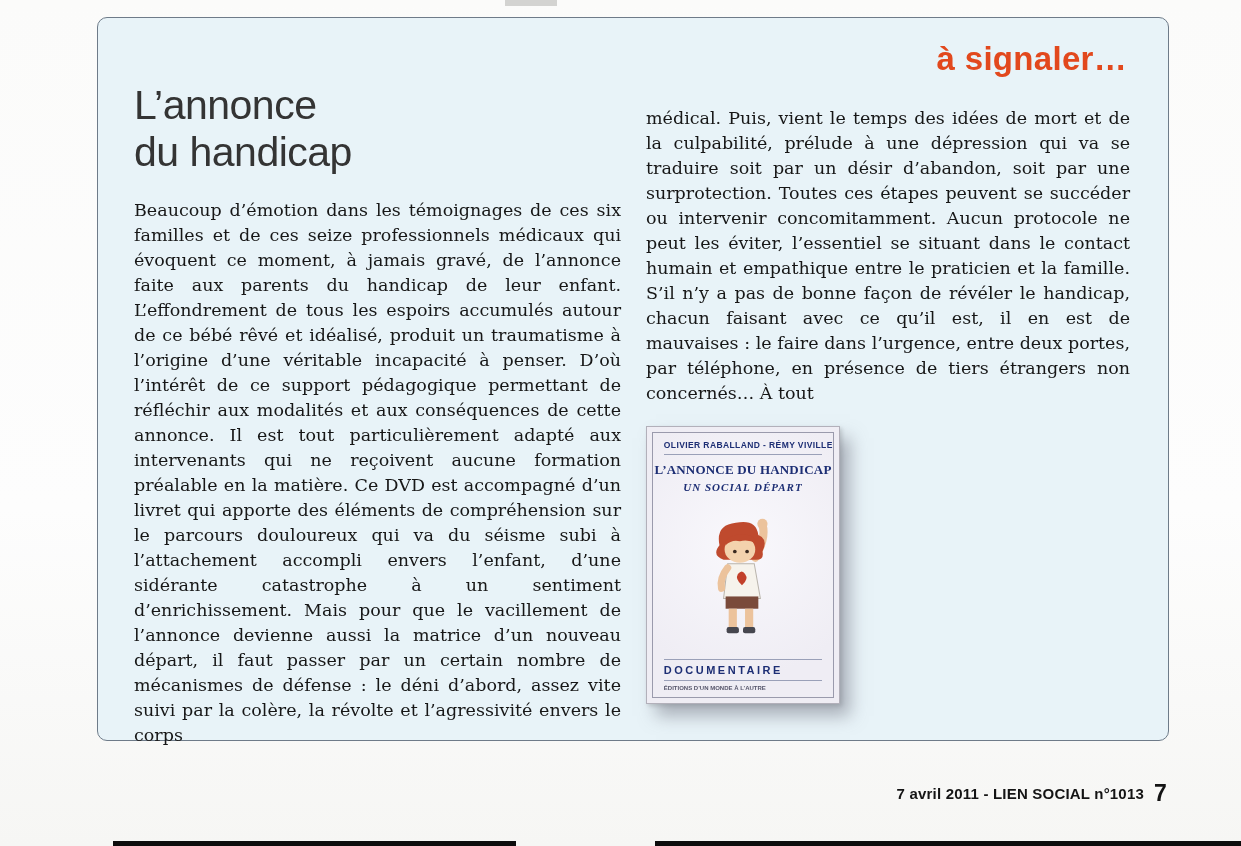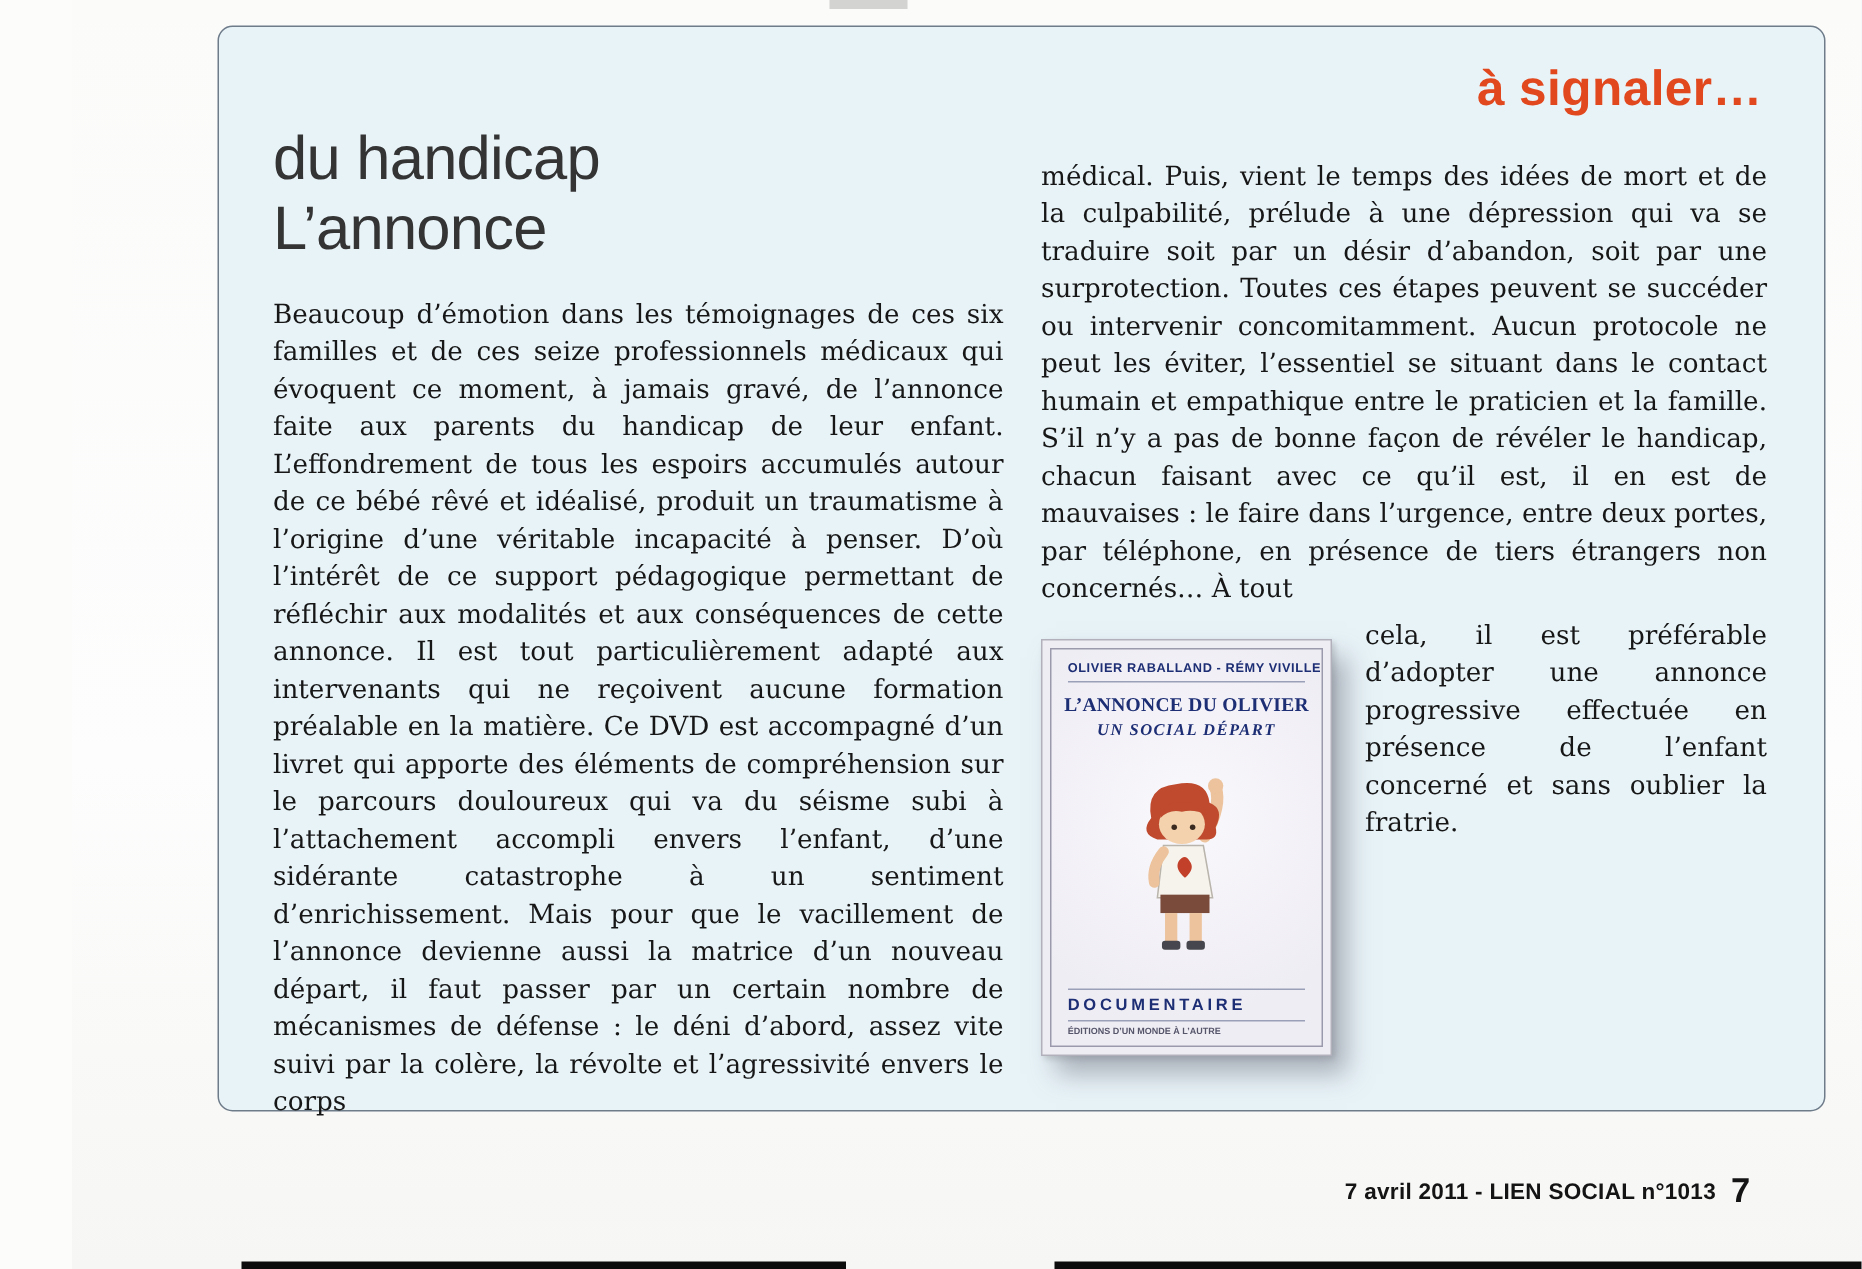--- a/index.html
+++ b/index.html
@@ -1,21 +1,21 @@
 <!DOCTYPE html>
 <html lang="fr"><head>
 <meta charset="utf-8">
 <style>
   html,body{margin:0;padding:0;}
   body{
     width:1241px;height:846px;position:relative;overflow:hidden;
     background:#fcfcfb;
     font-family:"Liberation Sans",sans-serif;
   }
-  .page{position:absolute;inset:0;background:linear-gradient(180deg,#fbfbfa 0%,#fdfdfd 60%,#f6f6f4 100%);margin-left:48px;}
+  .page{position:absolute;inset:0;background:linear-gradient(180deg,#fbfbfa 0%,#fdfdfd 60%,#f6f6f4 100%);}
 
   
   .panel{
     position:absolute;left:97px;top:17px;width:1070px;height:722px;
     background:#e8f3f8;border:1px solid #6e7b89;border-radius:10px;
   }
 
   
   .flag{
     position:absolute;top:22px;right:41px;
@@ -110,38 +110,38 @@
 </head>
 <body>
 
 <div class="page">
 
   <div class="panel">
 
     <div class="flag">à signaler…</div>
 
     <div class="title">
+      <div>L’annonce</div>
       <div>du handicap</div>
-      <div>L’annonce</div>
     </div>
 
     <div class="col-left body-text">
       <p>Beaucoup d’émotion dans les témoignages de ces six familles et de ces seize professionnels médicaux qui évoquent ce moment, à jamais gravé, de l’annonce faite aux parents du handicap de leur enfant. L’effondrement de tous les espoirs accumulés autour de ce bébé rêvé et idéalisé, produit un traumatisme à l’origine d’une véritable incapacité à penser. D’où l’intérêt de ce support pédagogique permettant de réfléchir aux modalités et aux conséquences de cette annonce. Il est tout particulièrement adapté aux intervenants qui ne reçoivent aucune formation préalable en la matière. Ce DVD est accompagné d’un livret qui apporte des éléments de compréhension sur le parcours douloureux qui va du séisme subi à l’attachement accompli envers l’enfant, d’une sidérante catastrophe à un sentiment d’enrichissement. Mais pour que le vacillement de l’annonce devienne aussi la matrice d’un nouveau départ, il faut passer par un certain nombre de mécanismes de défense : le déni d’abord, assez vite suivi par la colère, la révolte et l’agressivité envers le corps</p>
     </div>
 
     <div class="col-right body-text">
       <p class="part1">médical. Puis, vient le temps des idées de mort et de la culpabilité, prélude à une dépression qui va se traduire soit par un désir d’abandon, soit par une surprotection. Toutes ces étapes peuvent se succéder ou intervenir concomitamment. Aucun protocole ne peut les éviter, l’essentiel se situant dans le contact humain et empathique entre le praticien et la famille. S’il n’y a pas de bonne façon de révéler le handicap, chacun faisant avec ce qu’il est, il en est de mauvaises : le faire dans l’urgence, entre deux portes, par téléphone, en présence de tiers étrangers non concernés… À tout</p>
 
       <div class="media-row">
 
         <div class="cover-block">
           <div class="cover">
             <div class="cover-inner">
               <div class="cover-authors">OLIVIER RABALLAND - RÉMY VIVILLE</div>
-              <div class="cover-title">L’ANNONCE DU OLIVIER</div>
+              <div class="cover-title">L’ANNONCE DU HANDICAP</div>
               <div class="cover-subtitle">UN SOCIAL DÉPART</div>
               <div class="cover-art">
                 <svg viewBox="0 0 90 120" width="92" height="124" aria-hidden="true">
                   <path d="M57 42 Q68 22 64 10" stroke="#ecc39c" stroke-width="8" fill="none" stroke-linecap="round"></path>
                   <circle cx="64" cy="9" r="5" fill="#ecc39c"></circle>
                   <path d="M22 30 Q18 10 38 8 Q58 4 60 20 Q70 24 64 36 Q66 44 58 44 L26 44 Q14 40 22 30 Z" fill="#bf4a2e"></path>
                   <ellipse cx="42" cy="34" rx="15" ry="13" fill="#f3d2ad"></ellipse>
                   <path d="M28 26 Q34 18 44 20 Q56 18 58 28 Q50 24 42 26 Q34 24 28 30 Z" fill="#bf4a2e"></path>
                   <circle cx="37" cy="36" r="1.8" fill="#3a2a20"></circle>
                   <circle cx="49" cy="36" r="1.8" fill="#3a2a20"></circle>
@@ -155,21 +155,20 @@
                   <rect x="45" y="110" width="12" height="6" rx="2" fill="#46464e"></rect>
                 </svg>
               </div>
               <div class="cover-genre">DOCUMENTAIRE</div>
               <div class="cover-publisher">ÉDITIONS D’UN MONDE À L’AUTRE</div>
             </div>
           </div>
         </div>
 
         <div class="beside">
-          <p>cela, il est préférable d’adopter une annonce progressive effectuée en présence de l’enfant concerné et sans oublier la fratrie.</p>
 
         </div>
 
       </div>
     </div>
 
   </div>
 
   <div class="footer">
     <span>7 avril 2011 - LIEN SOCIAL n°1013</span><span class="page-num">7</span>

